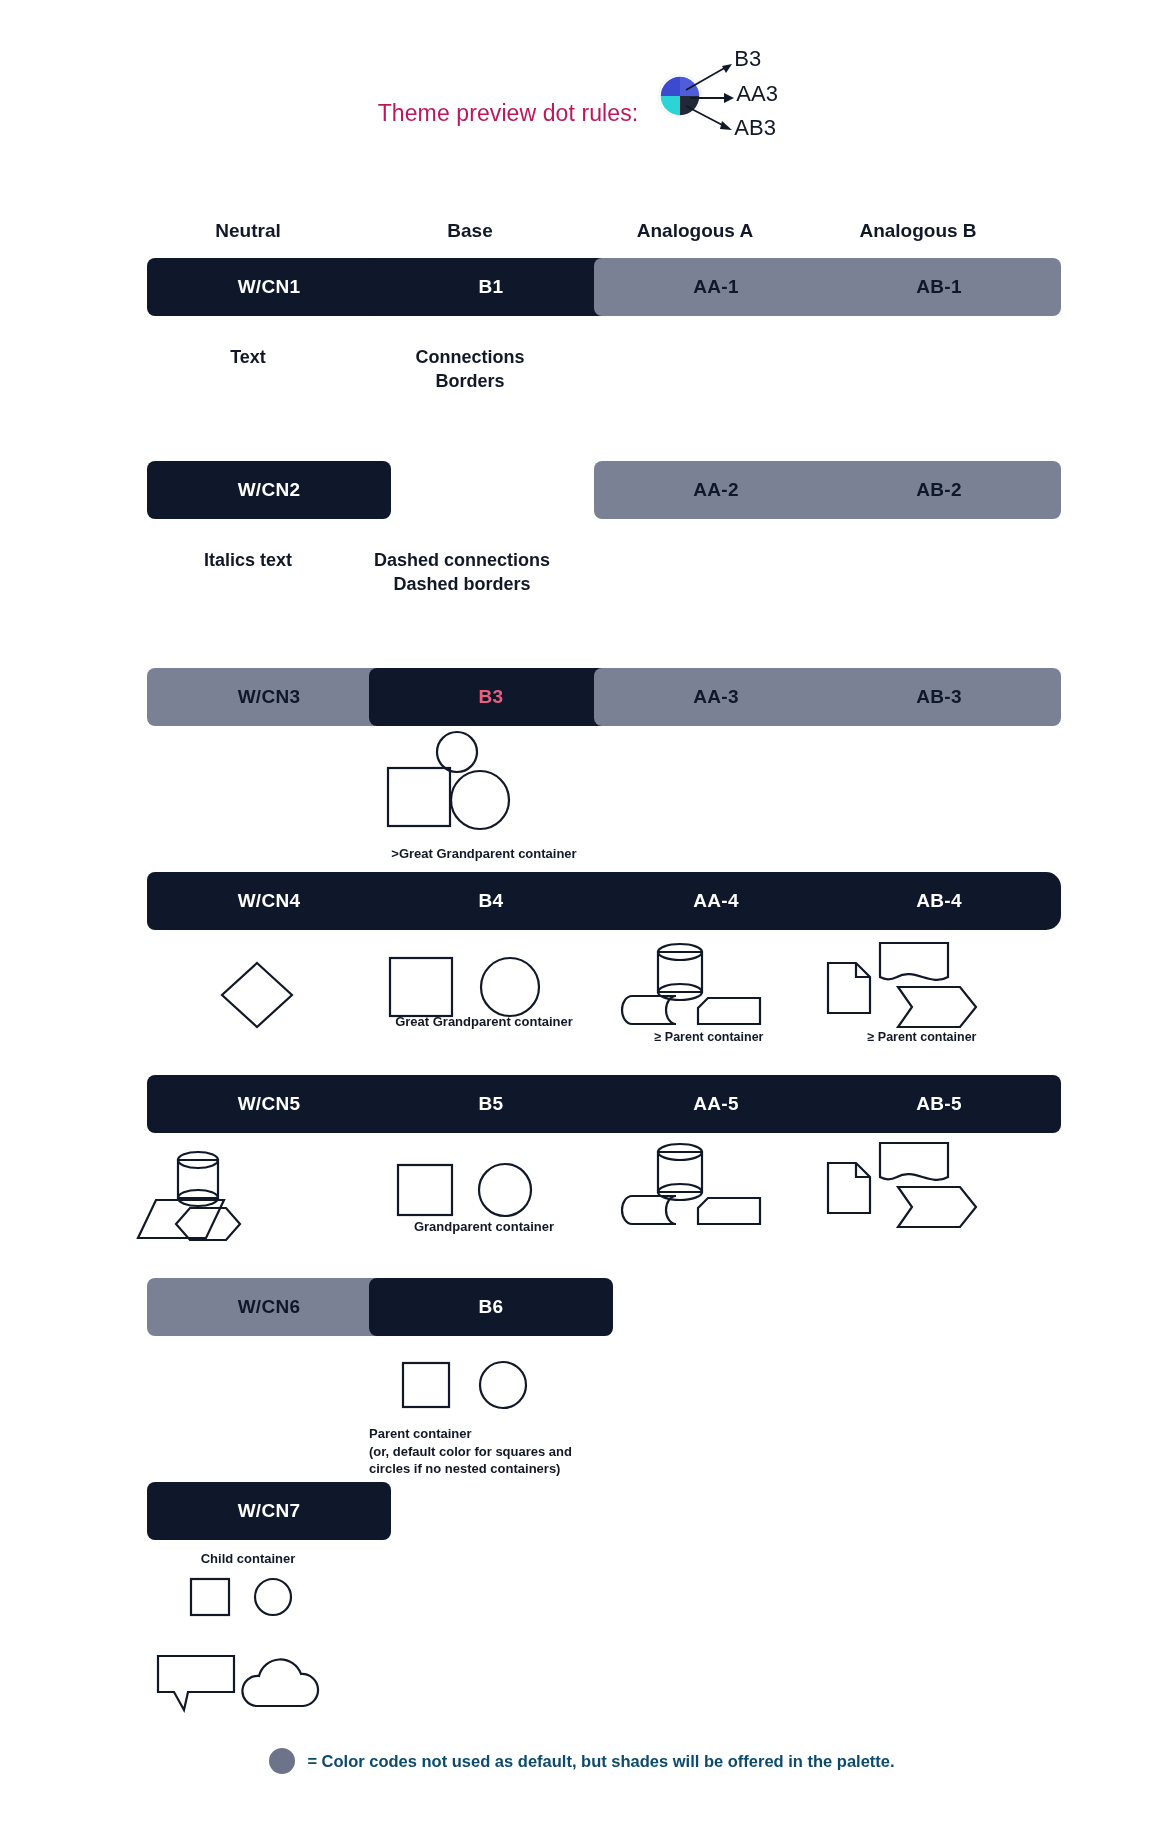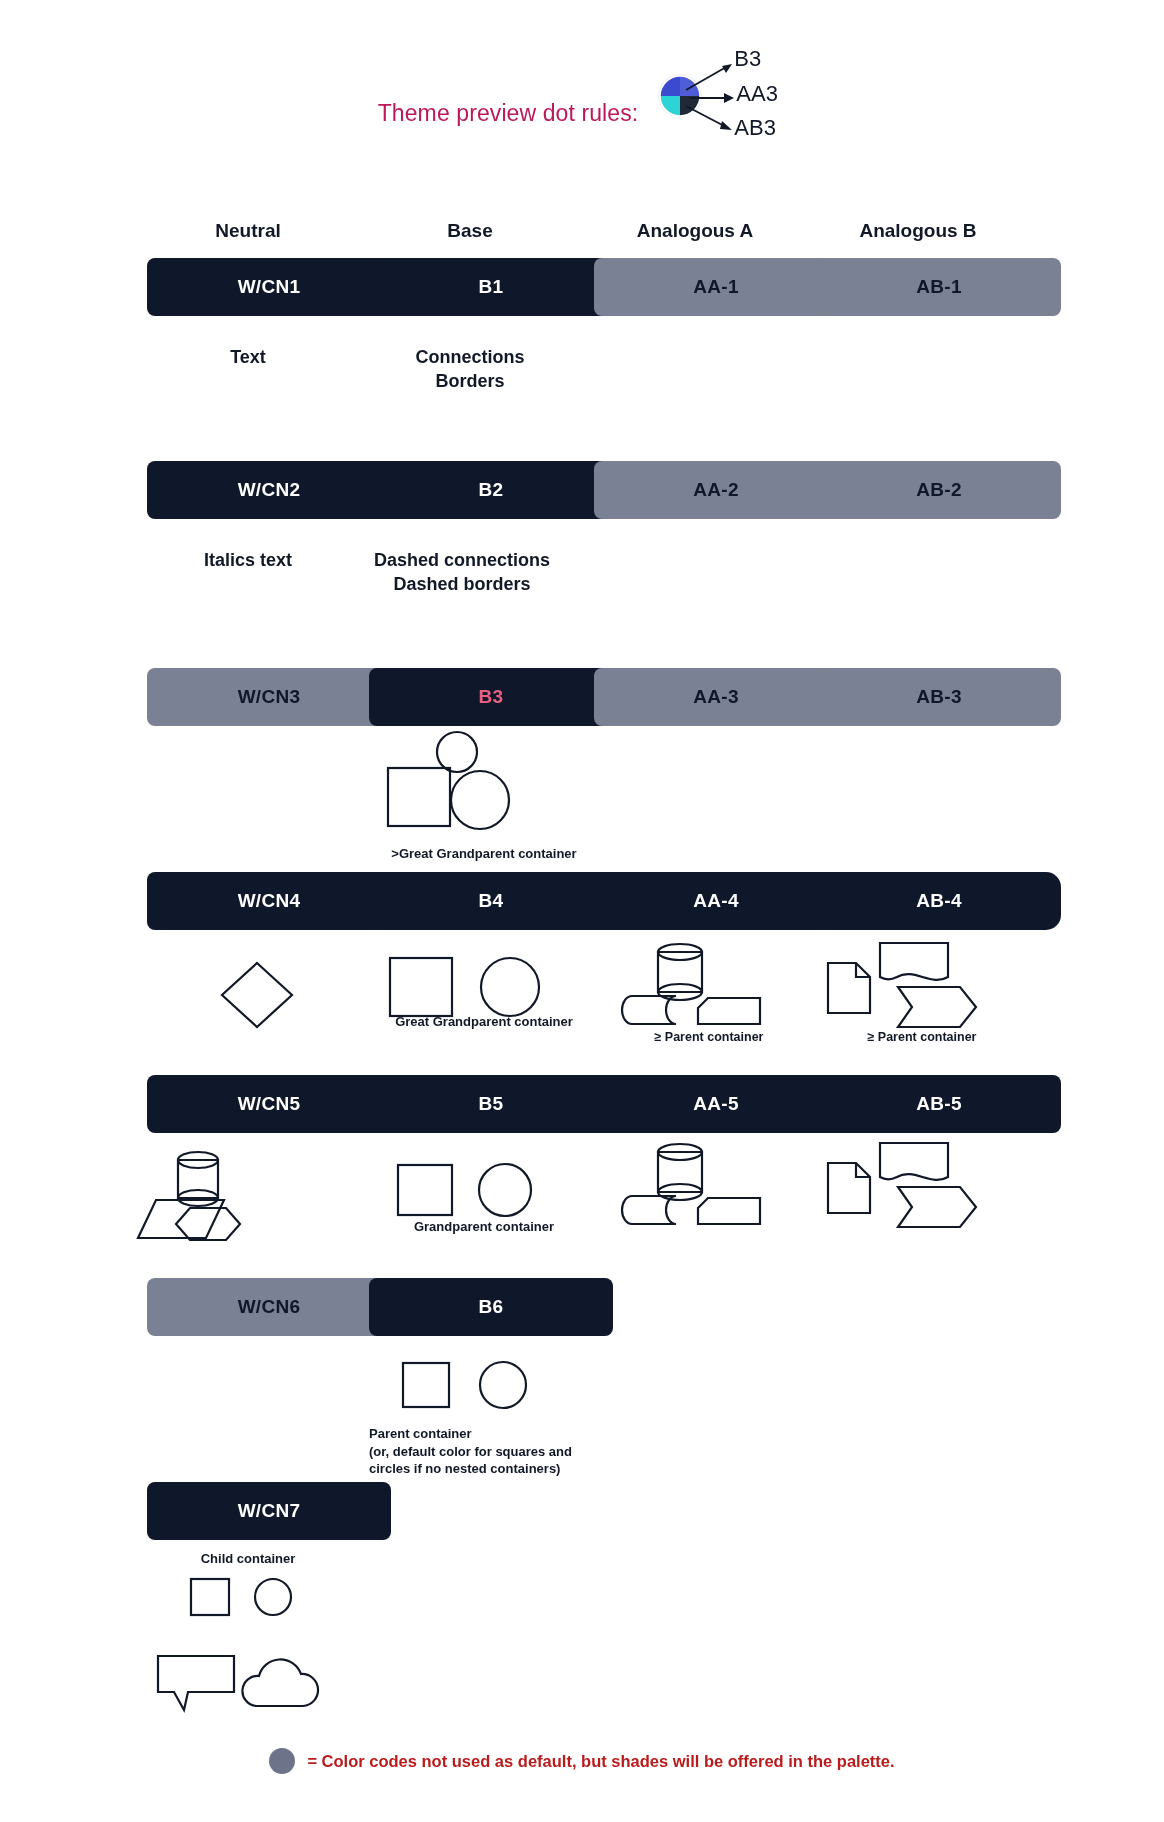--- a/index.html
+++ b/index.html
@@ -101,21 +101,21 @@
     width: 26px;
     height: 26px;
     border-radius: 50%;
     background: #6d7389;
     margin-right: 12px;
     flex: 0 0 auto;
   }
   .footer-text {
     font-size: 16.5px;
     font-weight: 700;
-    color: #b91c1c;
+    color: #0c4a6e;
   }
   svg { display: block; }
 </style>
 </head>
 <body>
 
 <div class="canvas">
 
   <div class="dotrules">
     <span class="dotrules-label">Theme preview dot rules:</span>
@@ -157,21 +157,20 @@
   <div class="swatch sw-dark" style="left:147px;top:258px;">W/CN1</div>
   <div class="swatch sw-dark" style="left:369px;top:258px;">B1</div>
   <div class="swatch sw-grey" style="left:594px;top:258px;">AA-1</div>
   <div class="swatch sw-grey" style="left:817px;top:258px;">AB-1</div>
 
   <div class="cap cap-lg" style="left:147px;top:345px;width:202px;">Text</div>
   <div class="cap cap-lg" style="left:369px;top:345px;width:202px;white-space:pre-line;">Connections
 Borders</div>
 
   <div class="swatch sw-dark" style="left:147px;top:461px;">W/CN2</div>
-  <div class="swatch sw-dark" style="left:369px;top:461px;">B2</div>
   <div class="swatch sw-grey" style="left:594px;top:461px;">AA-2</div>
   <div class="swatch sw-grey" style="left:817px;top:461px;">AB-2</div>
 
   <div class="cap cap-lg" style="left:147px;top:548px;width:202px;">Italics text</div>
   <div class="cap cap-lg" style="left:342px;top:548px;width:240px;white-space:pre-line;">Dashed connections
 Dashed borders</div>
 
   <div class="swatch sw-grey" style="left:147px;top:668px;">W/CN3</div>
   <div class="swatch sw-b3" style="left:369px;top:668px;">B3</div>
   <div class="swatch sw-grey" style="left:594px;top:668px;">AA-3</div>

